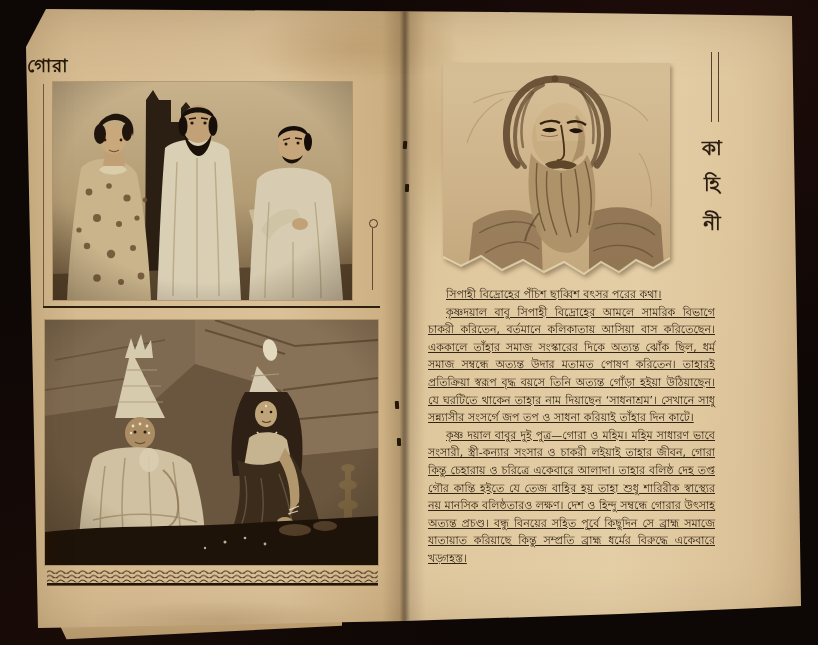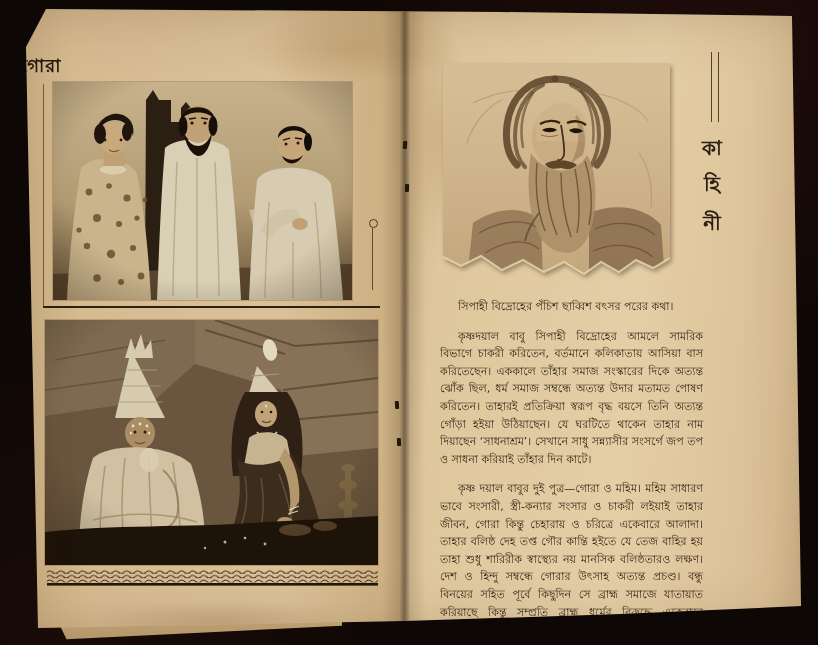--- a/index.html
+++ b/index.html
@@ -39,21 +39,21 @@
   .fold{position:absolute;left:382px;top:9px;width:44px;height:616px;pointer-events:none;
     background:linear-gradient(to right,rgba(60,38,18,0) 0%,rgba(60,38,18,.18) 40%,
       rgba(25,14,6,.5) 52%,rgba(60,38,18,.15) 64%,rgba(60,38,18,0) 100%);}
   .stitch{position:absolute;width:4px;height:8px;background:#241608;border-radius:1px;}
   .stitch.st1{left:403px;top:141px;transform:rotate(4deg);}
   .stitch.st2{left:405px;top:184px;transform:rotate(2deg);}
   .stitch.st3{left:395px;top:401px;transform:rotate(-3deg);}
   .stitch.st4{left:397px;top:438px;transform:rotate(-2deg);}
 
   
-  .gora-title{position:absolute;left:20px;top:52px;font-size:18px;letter-spacing:1px;
+  .gora-title{position:absolute;left:27px;top:52px;font-size:18px;letter-spacing:1px;
     color:#241808;font-weight:bold;}
   .vrule-left{position:absolute;left:43px;top:84px;width:1.4px;height:222px;
     background:rgba(60,44,28,.65);}
   .hrule{position:absolute;left:43px;top:306px;width:337px;height:2px;background:#2c2010;}
   .photo{position:absolute;box-shadow:0 0 0 1px rgba(120,95,60,.35);}
   .photo-top{left:53px;top:82px;width:299px;height:218px;}
   .photo-bottom{left:45px;top:320px;width:333px;height:245px;}
   .circle-rule .circ{position:absolute;left:369px;top:219px;width:7px;height:7px;
     border:1.3px solid #4a3521;border-radius:50%;}
   .circle-rule .tail{position:absolute;left:372px;top:228px;width:1.4px;height:62px;
@@ -64,21 +64,21 @@
   .portrait{position:absolute;left:443px;top:63px;width:227px;height:217px;
     filter:drop-shadow(2px 3px 2px rgba(40,20,5,.35));}
   .dbl-rule{position:absolute;left:711px;top:52px;width:6px;height:70px;
     border-left:1.4px solid rgba(60,42,24,.85);border-right:1.4px solid rgba(60,42,24,.85);}
   .vtitle{position:absolute;left:694px;top:138px;width:36px;text-align:center;
     color:#2c1e12;font-size:20px;font-weight:bold;}
   .vtitle .vchar{line-height:1;margin-bottom:16px;}
   .vtitle .vchar:nth-child(2){margin-bottom:19px;}
   .story{position:absolute;left:428px;top:286px;width:287px;
     font-size:11px;line-height:17.6px;color:#332515;text-align:justify;}
-  .story p{margin:12px;text-indent:18px;}
+  .story p{margin:0;text-indent:18px;text-decoration:underline;}
 </style>
 </head>
 <body>
 
 <div class="stage">
   <div class="under-sheet"></div>
 
   <div class="booklet">
     <div class="half half-left"></div>
     <div class="half half-right"></div>

